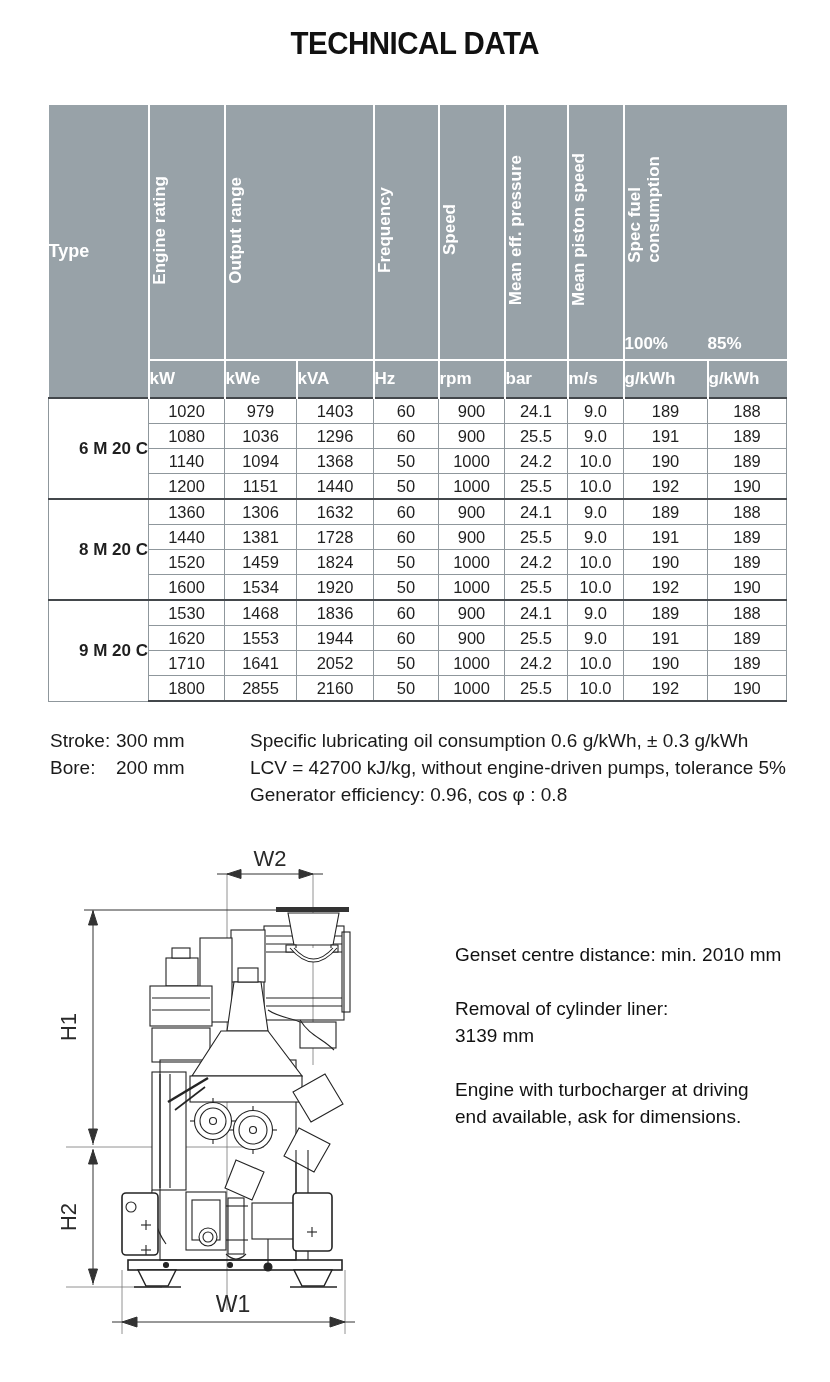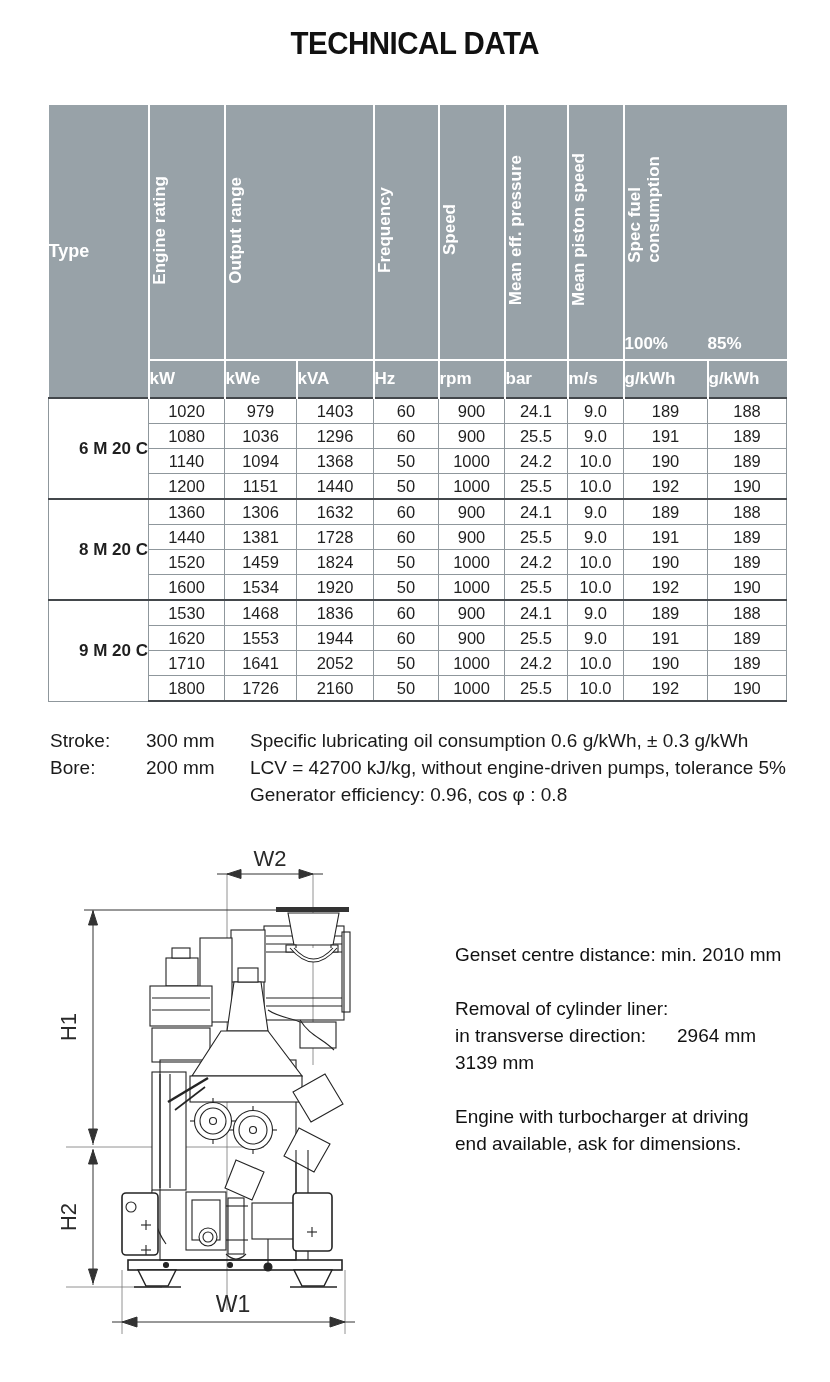--- a/index.html
+++ b/index.html
@@ -22,21 +22,21 @@
   .rot{writing-mode:vertical-rl;transform:rotate(180deg);display:inline-block;font-size:17px;line-height:19px;white-space:nowrap;}
   th.spec-fuel{vertical-align:middle;padding-top:26px;}
   th.type-head{font-size:18px;}
 
   tbody td, tbody th{border:1px solid #8f979c;background:#fff;color:#1f1f1f;text-align:center;font-size:16.5px;height:24px;}
   tbody th{font-weight:bold;font-size:17px;text-align:right;}
   tbody tr.group-start td, tbody tr.group-start th{border-top:2px solid #43474b;margin-left:12px;}
   tbody tr.lastrow td, tbody tr.lastrow th{border-bottom:2px solid #43474b;}
 
   .notes-left{position:absolute;left:50px;top:727px;font-size:19px;line-height:27px;}
-  .notes-left .nrow{display:flex;gap:30px;}
+  .notes-left .nrow{display:flex;}
   .notes-left .nlabel{width:66px;}
   .notes-right{position:absolute;left:250px;top:727px;font-size:19px;line-height:27px;}
 
   .fig-info{position:absolute;left:455px;top:941px;font-size:19px;line-height:27px;color:#111;}
   .fig-info .gap{height:27px;}
   .fig-info .vrow{display:flex;}
   .fig-info .vlabel{width:222px;}
 
   svg.drawing{position:absolute;left:0;top:840px;}
   .dim-label{font-family:"Liberation Sans",sans-serif;font-size:22px;fill:#2a2a2a;}
@@ -215,21 +215,21 @@
           <td>2052</td>
           <td>50</td>
           <td>1000</td>
           <td>24.2</td>
           <td>10.0</td>
           <td>190</td>
           <td>189</td>
         </tr>
         <tr class="lastrow">
           <td>1800</td>
-          <td>1726</td>
+          <td>2855</td>
           <td>2160</td>
           <td>50</td>
           <td>1000</td>
           <td>25.5</td>
           <td>10.0</td>
           <td>192</td>
           <td>190</td>
         </tr>
       </tbody>
   </table>
@@ -385,24 +385,20 @@
       <text class="dim-label" x="76" y="377" text-anchor="middle" transform="rotate(-90 76 377)">H2</text>
       <text class="dim-label" x="233" y="472" text-anchor="middle" style="font-size:23px">W1</text>
     </g>
   </svg>
 
   <div class="fig-info">
     <div>Genset centre distance: min. 2010 mm</div>
     <div class="gap"></div>
     <div>Removal of cylinder liner:</div>
     <div class="vrow">
-      <span class="vlabel">in transverse direction:</span>
-      <span>2964 mm</span>
-    </div>
-    <div class="vrow">
       <span>3139 mm</span>
     </div>
     <div class="gap"></div>
     <div>Engine with turbocharger at driving</div>
     <div>end available, ask for dimensions.</div>
   </div>
 
 </div>
 
 </body></html>

